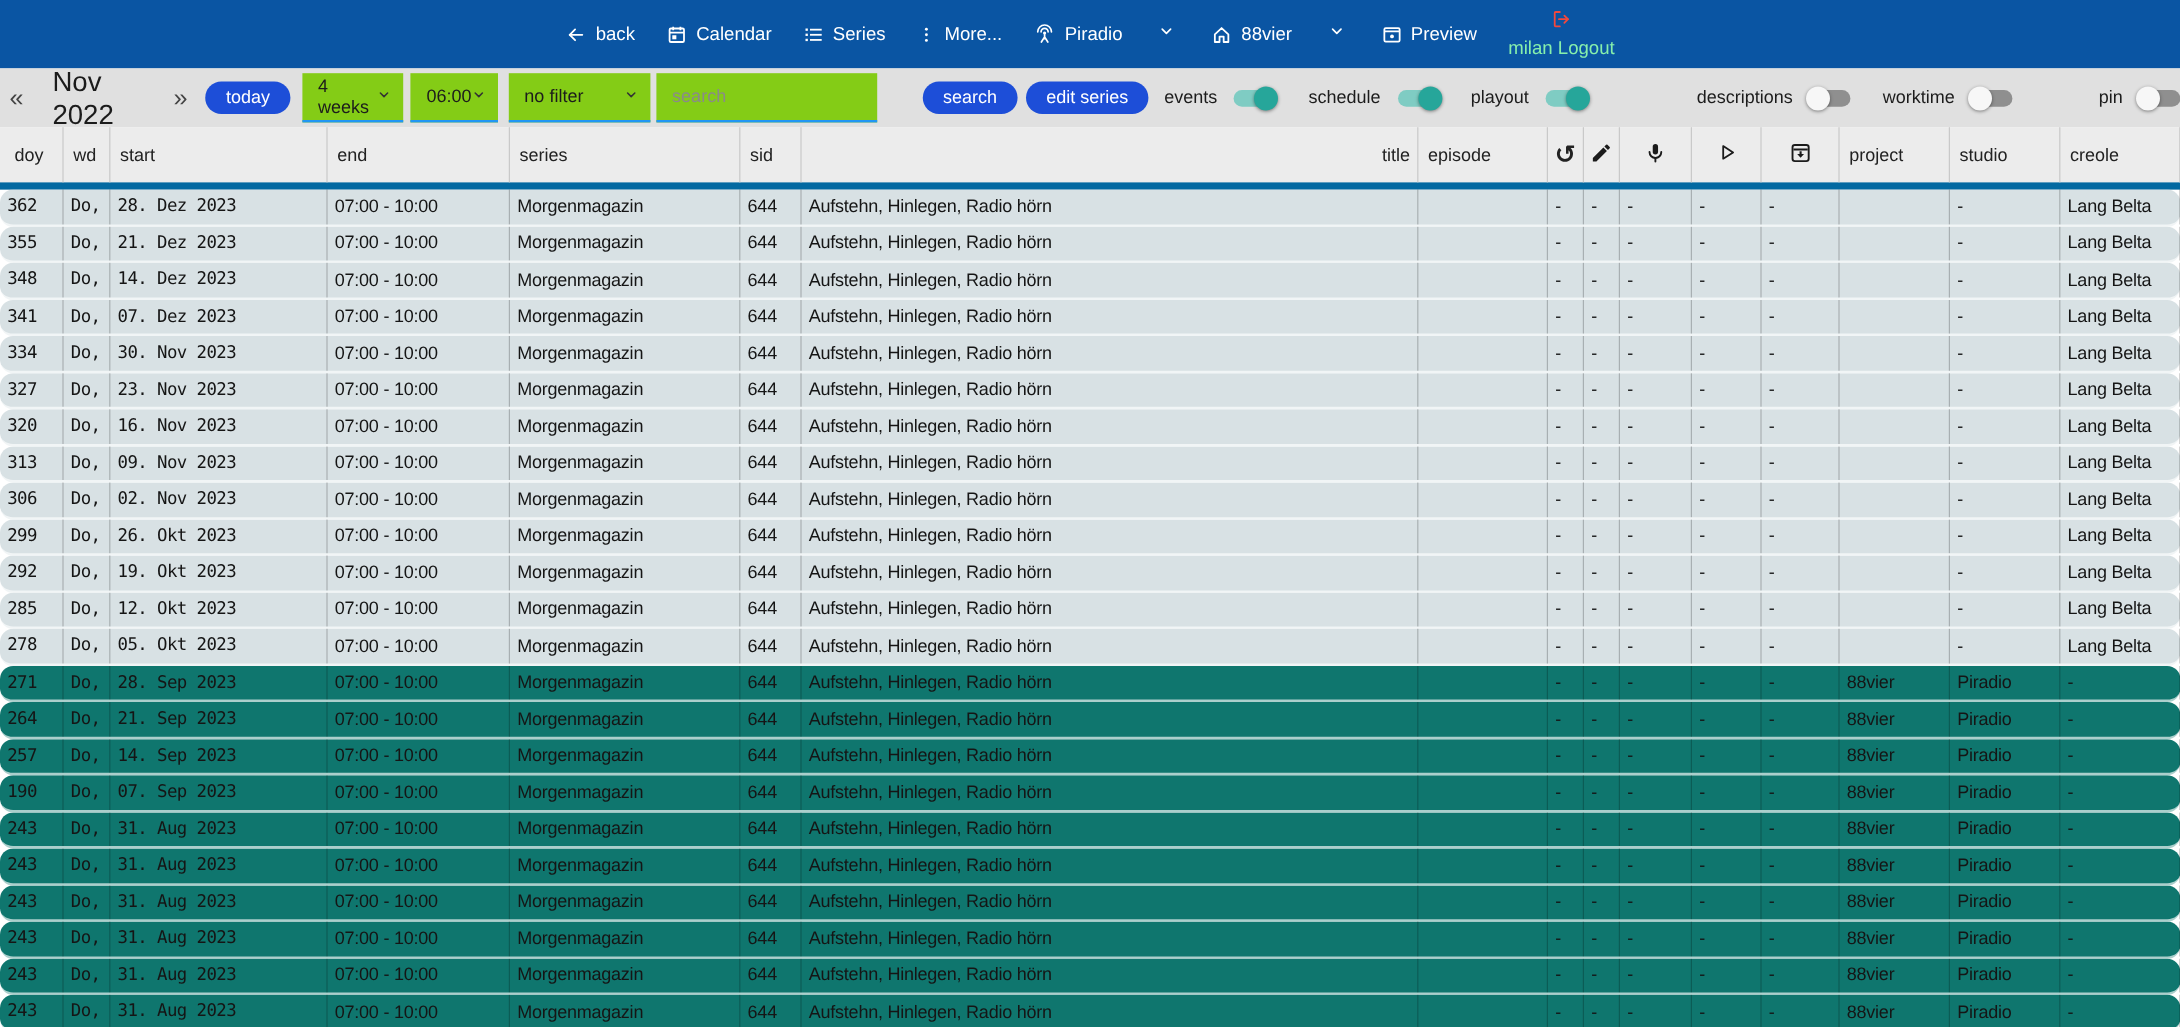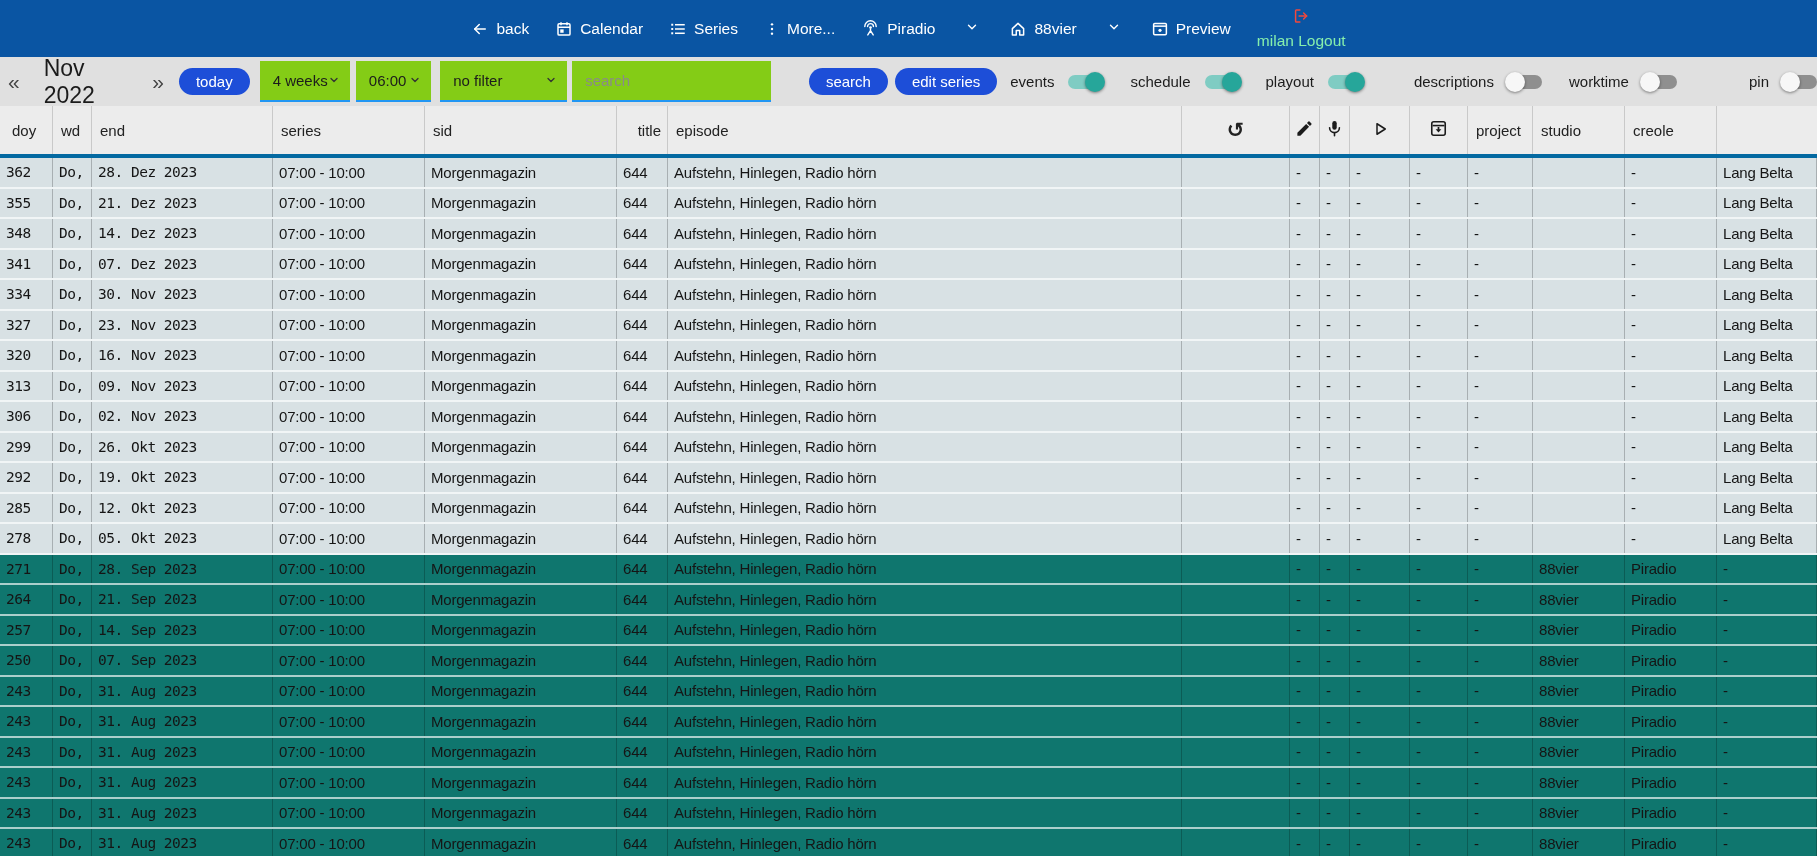--- a/index.html
+++ b/index.html
@@ -32,27 +32,27 @@
   .toggle .knob { width:20px; height:20px; border-radius:50%; position:absolute; top:-3px;
                   box-shadow:0 1px 3px rgba(0,0,0,.45); }
   .toggle.on  { background:#7fccc3; }
   .toggle.on .knob  { right:-3px; background:#26a69a; }
   .toggle.off { background:#8f8f8f; }
   .toggle.off .knob { left:-3px; background:#f7f7f7; }
 
   
   .grid-row { display:grid;
     grid-template-columns:53px 39px 181px 152px 192px 51px 514px 108px 30px 30px 60px 58px 65px 92px 92px 1fr; }
-  .thead { height:52px; background:#ececec; border-bottom:4px solid #0369a1; }
+  .thead { height:52px; background:#ececec; border-bottom:6px solid #0369a1; }
   .thead .cell { display:flex; align-items:center; font-size:15px; color:#222;
                  border-right:1px solid #c9c9c9; padding-left:8px; }
   .thead .cell.doy-h { padding-left:12px; }
   .thead .cell.right { justify-content:flex-end; padding-right:6px; }
   .thead .cell.icon-h { justify-content:center; padding:0; }
-  .trow { height:30.5px; border-bottom:2px solid rgba(255,255,255,.65); cursor:pointer; }
+  .trow { height:30.5px; border-bottom:2px solid rgba(255,255,255,.65); cursor:pointer;border-radius:11px; }
   .trow .cell { display:flex; align-items:center; font-size:15px; color:#151515;
                 border-right:1px solid rgba(0,0,0,.22); padding-left:6px; overflow:hidden;
                 white-space:nowrap; letter-spacing:-0.2px; }
   .trow .cell.mono { font-family:"DejaVu Sans Mono", monospace; font-size:14.5px; letter-spacing:-0.5px; }
   .trow.blue  { background:#d8e1e4; }
   .trow.green { background:#0f766e; }
   .partial-row { height:8px; background:#a5d6a7; }
   .uglyph { font-family:"DejaVu Sans", sans-serif; font-size:21px; font-weight:bold; line-height:1; }
 </style>
 </head>
@@ -191,39 +191,40 @@
   <span class="tog-label" style="margin-left:28px">schedule</span>
   <span class="toggle on" style="margin-left:14px">
       <span class="knob"></span>
     </span>
 
   <span class="tog-label" style="margin-left:27px">playout</span>
   <span class="toggle on" style="margin-left:14px">
       <span class="knob"></span>
     </span>
 
-  <span class="tog-label" style="margin-left:52px">descriptions</span>
+  <span class="tog-label" style="margin-left:92px">descriptions</span>
   <span class="toggle off" style="margin-left:14px">
       <span class="knob"></span>
     </span>
 
   <span class="tog-label" style="margin-left:27px">worktime</span>
   <span class="toggle off" style="margin-left:14px">
       <span class="knob"></span>
     </span>
 
   <span class="tog-label" style="margin-left:72px">pin</span>
   <span class="toggle off" style="margin-left:14px">
       <span class="knob"></span>
     </span>
 </div>
 
 <div class="grid-row thead">
   <div class="cell doy-h">doy</div>
   <div class="cell">wd</div>
+  <div class="cell">start</div>
   <div class="cell">end</div>
   <div class="cell">series</div>
   <div class="cell">sid</div>
   <div class="cell right">title</div>
   <div class="cell">episode</div>
   <div class="cell icon-h">
     <span class="uglyph">↺</span>
   </div>
   <div class="cell icon-h">
     <span><svg width="19" height="19" viewBox="0 0 24 24" fill="#1b1b1b">
@@ -537,21 +538,21 @@
     <div class="cell">-</div>
     <div class="cell">-</div>
     <div class="cell">-</div>
     <div class="cell">-</div>
     <div class="cell">-</div>
     <div class="cell">88vier</div>
     <div class="cell">Piradio</div>
     <div class="cell">-</div>
   </div>
     <div class="grid-row trow green">
-    <div class="cell mono">250</div>
+    <div class="cell mono">190</div>
     <div class="cell mono">Do,</div>
     <div class="cell mono">07. Sep 2023</div>
     <div class="cell">07:00 - 10:00</div>
     <div class="cell">Morgenmagazin</div>
     <div class="cell">644</div>
     <div class="cell">Aufstehn, Hinlegen, Radio hörn</div>
     <div class="cell"></div>
     <div class="cell">-</div>
     <div class="cell">-</div>
     <div class="cell">-</div>

